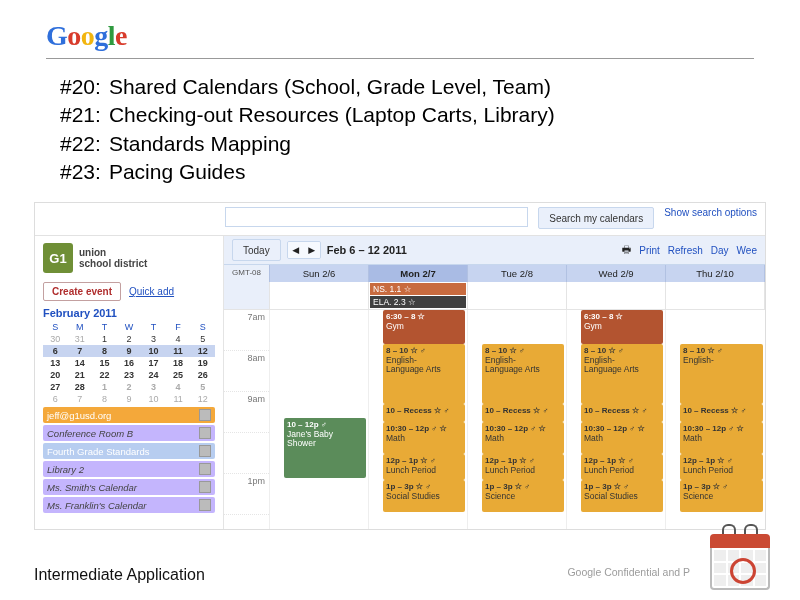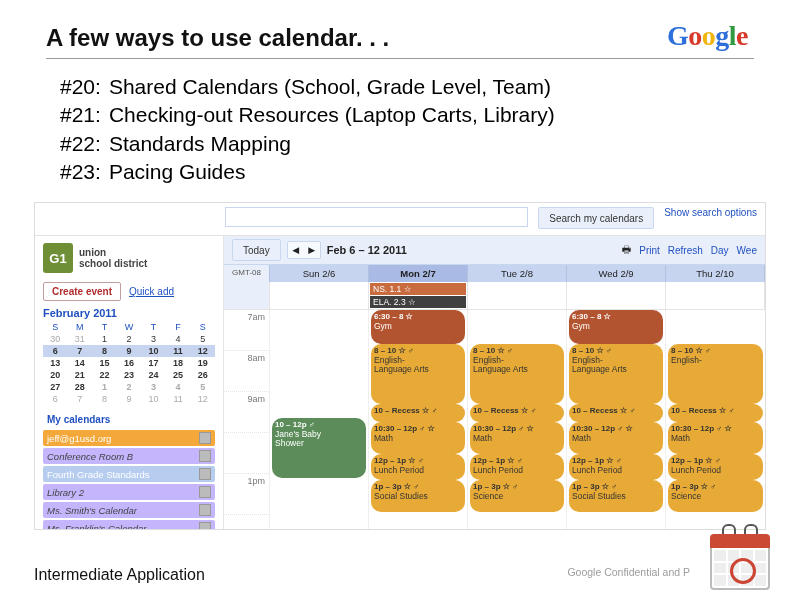--- a/index.html
+++ b/index.html
@@ -177,23 +177,23 @@
   .grid {
     display:grid; grid-template-columns:46px repeat(5,1fr);
     flex:1; overflow:hidden;
   }
   .timecol { border-right:1px solid #eee; display:flex; flex-direction:column; text-align:right; color:#777; font-size:9px;}
   .timecol div { height:38px; padding:2px 4px 0 0; border-bottom:1px dotted #e5e5e5;}
   .col { border-right:1px solid #eee; position:relative;}
   .col:last-child{ border-right:none;}
 
   .evt {
-    position:absolute; left:2px; right:2px;
+    position:absolute; left:14px; right:2px;
     font-size:8.5px; padding:2px 3px; color:#fff;
-    border-radius:10px; overflow:hidden; line-height:1.15;
+    border-radius:2px; overflow:hidden; line-height:1.15;
   }
   .evt .t { font-weight:bold; display:block; font-size:8px;}
   .e-gym   { background:#b35430; }
   .e-ela   { background:#e8aa36; color:#333;}
   .e-rec   { background:#e8aa36; color:#333;}
   .e-shower{ background:#5b8c5a; }
   .e-math  { background:#e8aa36; color:#333;}
   .e-lunch { background:#e8aa36; color:#333;}
   .e-soc   { background:#e8aa36; color:#333;}
 
@@ -226,21 +226,20 @@
     display:grid; grid-template-columns:repeat(4,1fr); grid-template-rows:repeat(3,1fr); gap:2px;
   }
   .cal-icon .grid div { background:#eee;}
 </style>
 </head>
 <body>
 
 <div class="slide">
 
   <div class="header-row">
-    <div class="title">A few ways to use calendar. . .</div>
     <div class="google-logo">
       <span class="g1">G</span>
         <span class="g2">o</span>
         <span class="g3">o</span>
         <span class="g4">g</span>
         <span class="g5">l</span>
         <span class="g6">e</span>
     </div>
   </div>
   <div class="hr"></div>
@@ -347,21 +346,20 @@
                 <td class="dim">7</td>
                 <td class="dim">8</td>
                 <td class="dim">9</td>
                 <td class="dim">10</td>
                 <td class="dim">11</td>
                 <td class="dim">12</td>
               </tr>
         </tbody>
           </table>
 
-        <div class="side-h">My calendars</div>
         <div class="cal-item ci-orange">
             <span>jeff@g1usd.org</span>
             <span class="sq"></span>
           </div>
         <div class="cal-item ci-gray">
             <span>Conference Room B</span>
             <span class="sq"></span>
           </div>
         <div class="cal-item ci-blue">
             <span>Fourth Grade Standards</span>

